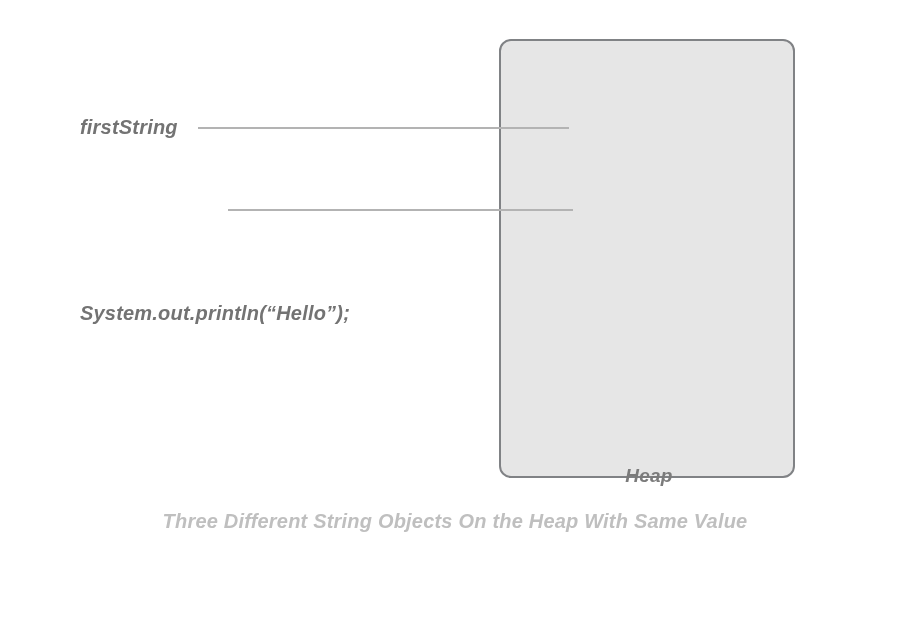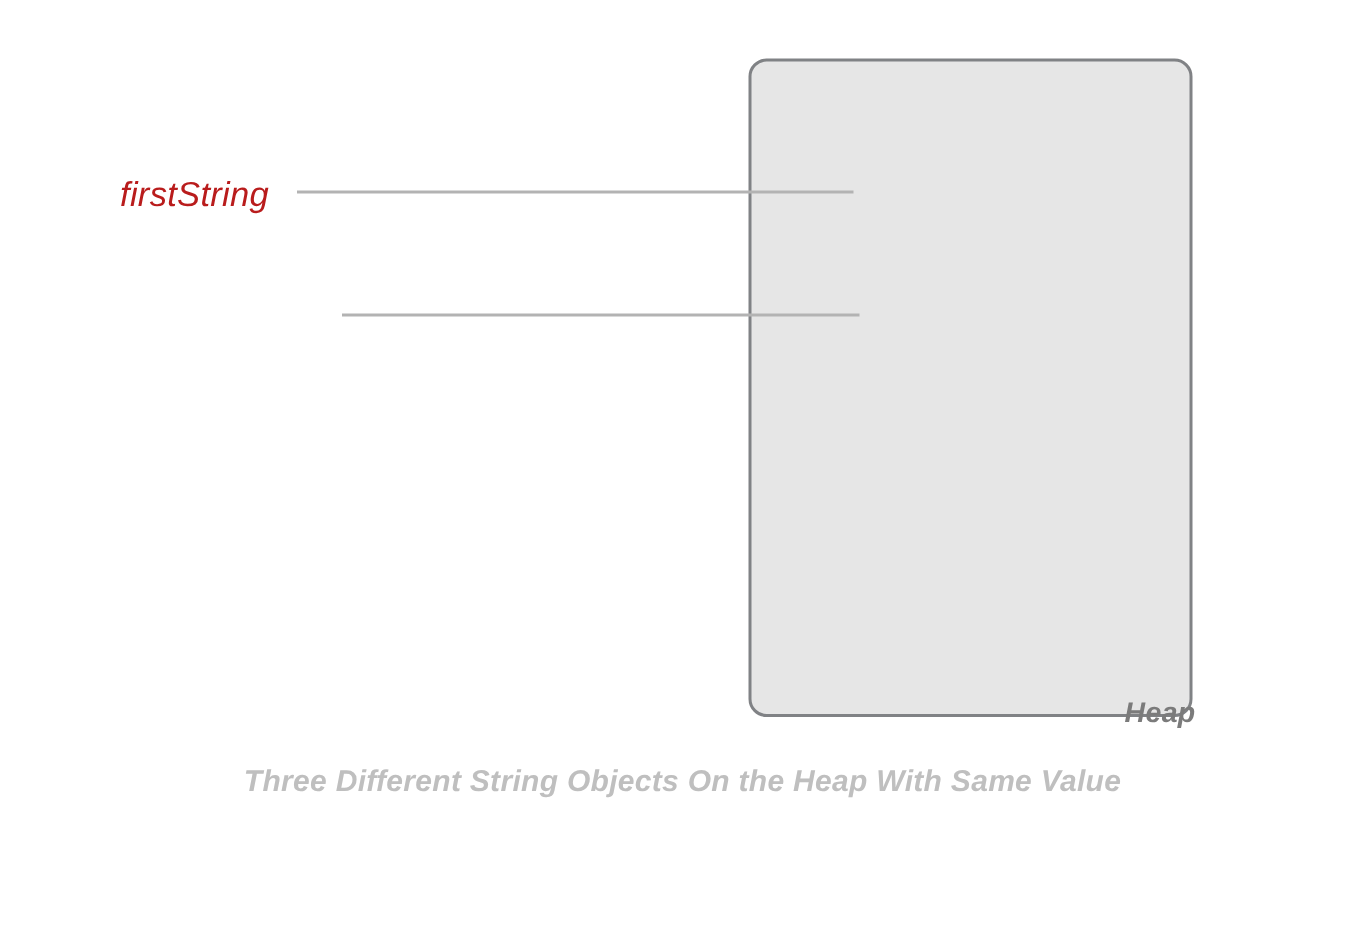--- a/index.html
+++ b/index.html
@@ -30,35 +30,35 @@
     background: #e6e6e6;
     border: 2px solid #808285;
     border-radius: 12px;
     box-sizing: border-box;
   }
   .heap-label {
     position: absolute;
     left: 0;
     top: 424px;
     width: 296px;
-    text-align: right;
+    text-align: center;
     font-size: 19px;
     font-weight: bold;
     font-style: italic;
     color: #7b7b7b;
     letter-spacing: 0.2px;
   }
 
   
   .var-label {
     position: absolute;
-    font-size: 23px;
-    font-weight: normal;
+    font-size: 20px;
+    font-weight: bold;
     font-style: italic;
-    color: #b91c1c;
+    color: #737373;
     white-space: nowrap;
     letter-spacing: 0.2px;
   }
   .label-first   { left: 80px; top: 116px; }
   .label-second  { left: 80px; top: 198px; }
   .label-println { left: 80px; top: 302px; }
 
   
   .connector {
     position: absolute;
@@ -86,19 +86,20 @@
 <body>
 
 <div id="canvas">
 
   <div class="heap-container">
 
     <div class="heap-label">Heap</div>
   </div>
 
   <div class="var-label label-first">firstString</div>
+  <div class="var-label label-println">System.out.println(“Hello”);</div>
 
   <div class="connector connector-1"></div>
   <div class="connector connector-2"></div>
 
   <div class="caption">Three Different String Objects On the Heap With Same Value</div>
 
 </div>
 
 </body></html>

